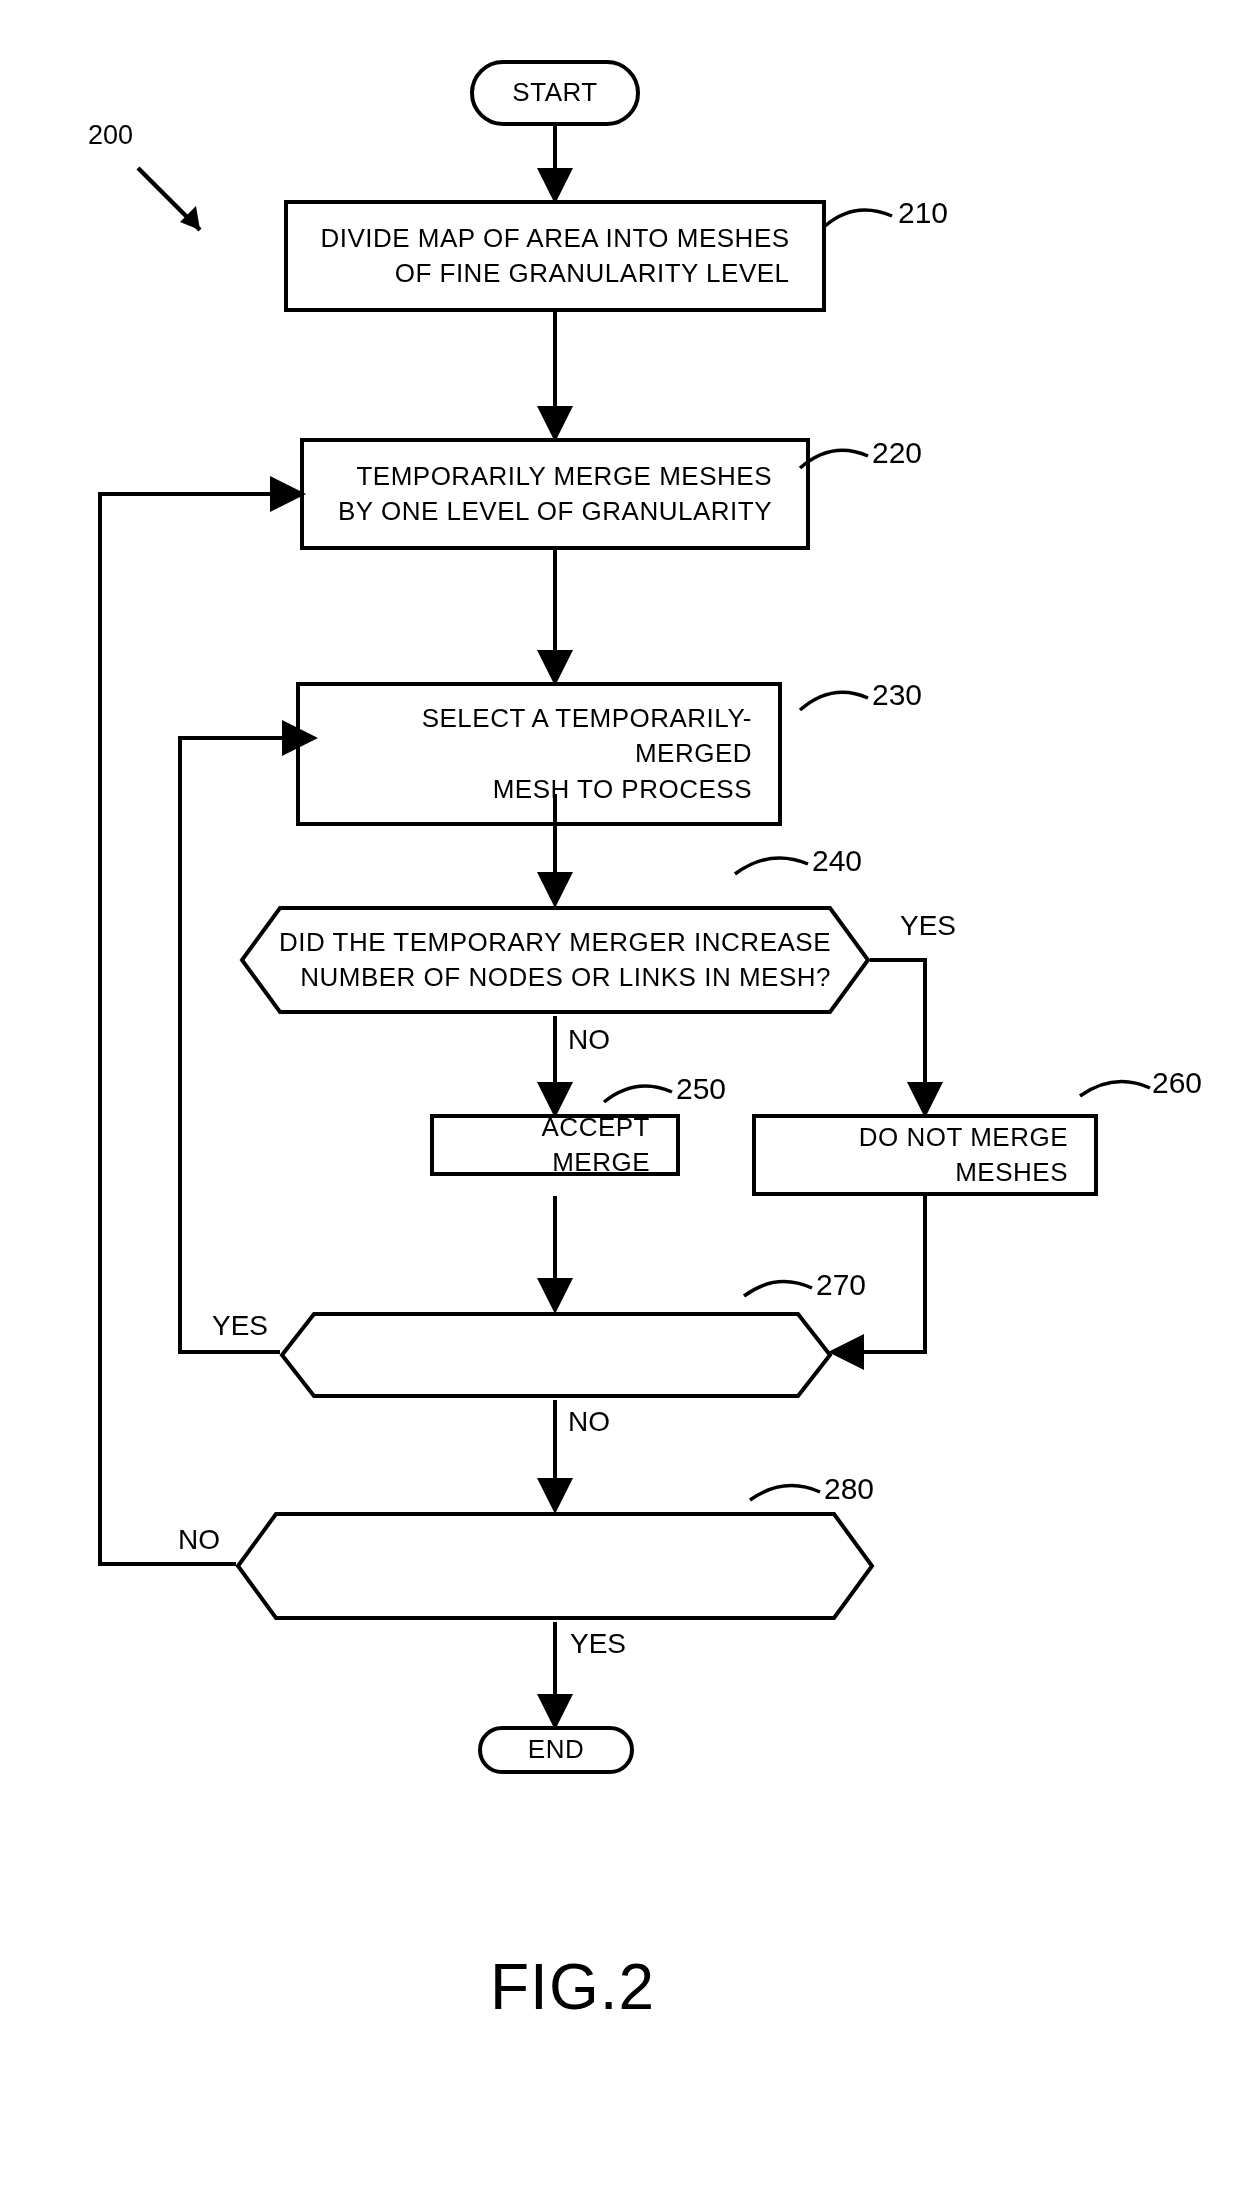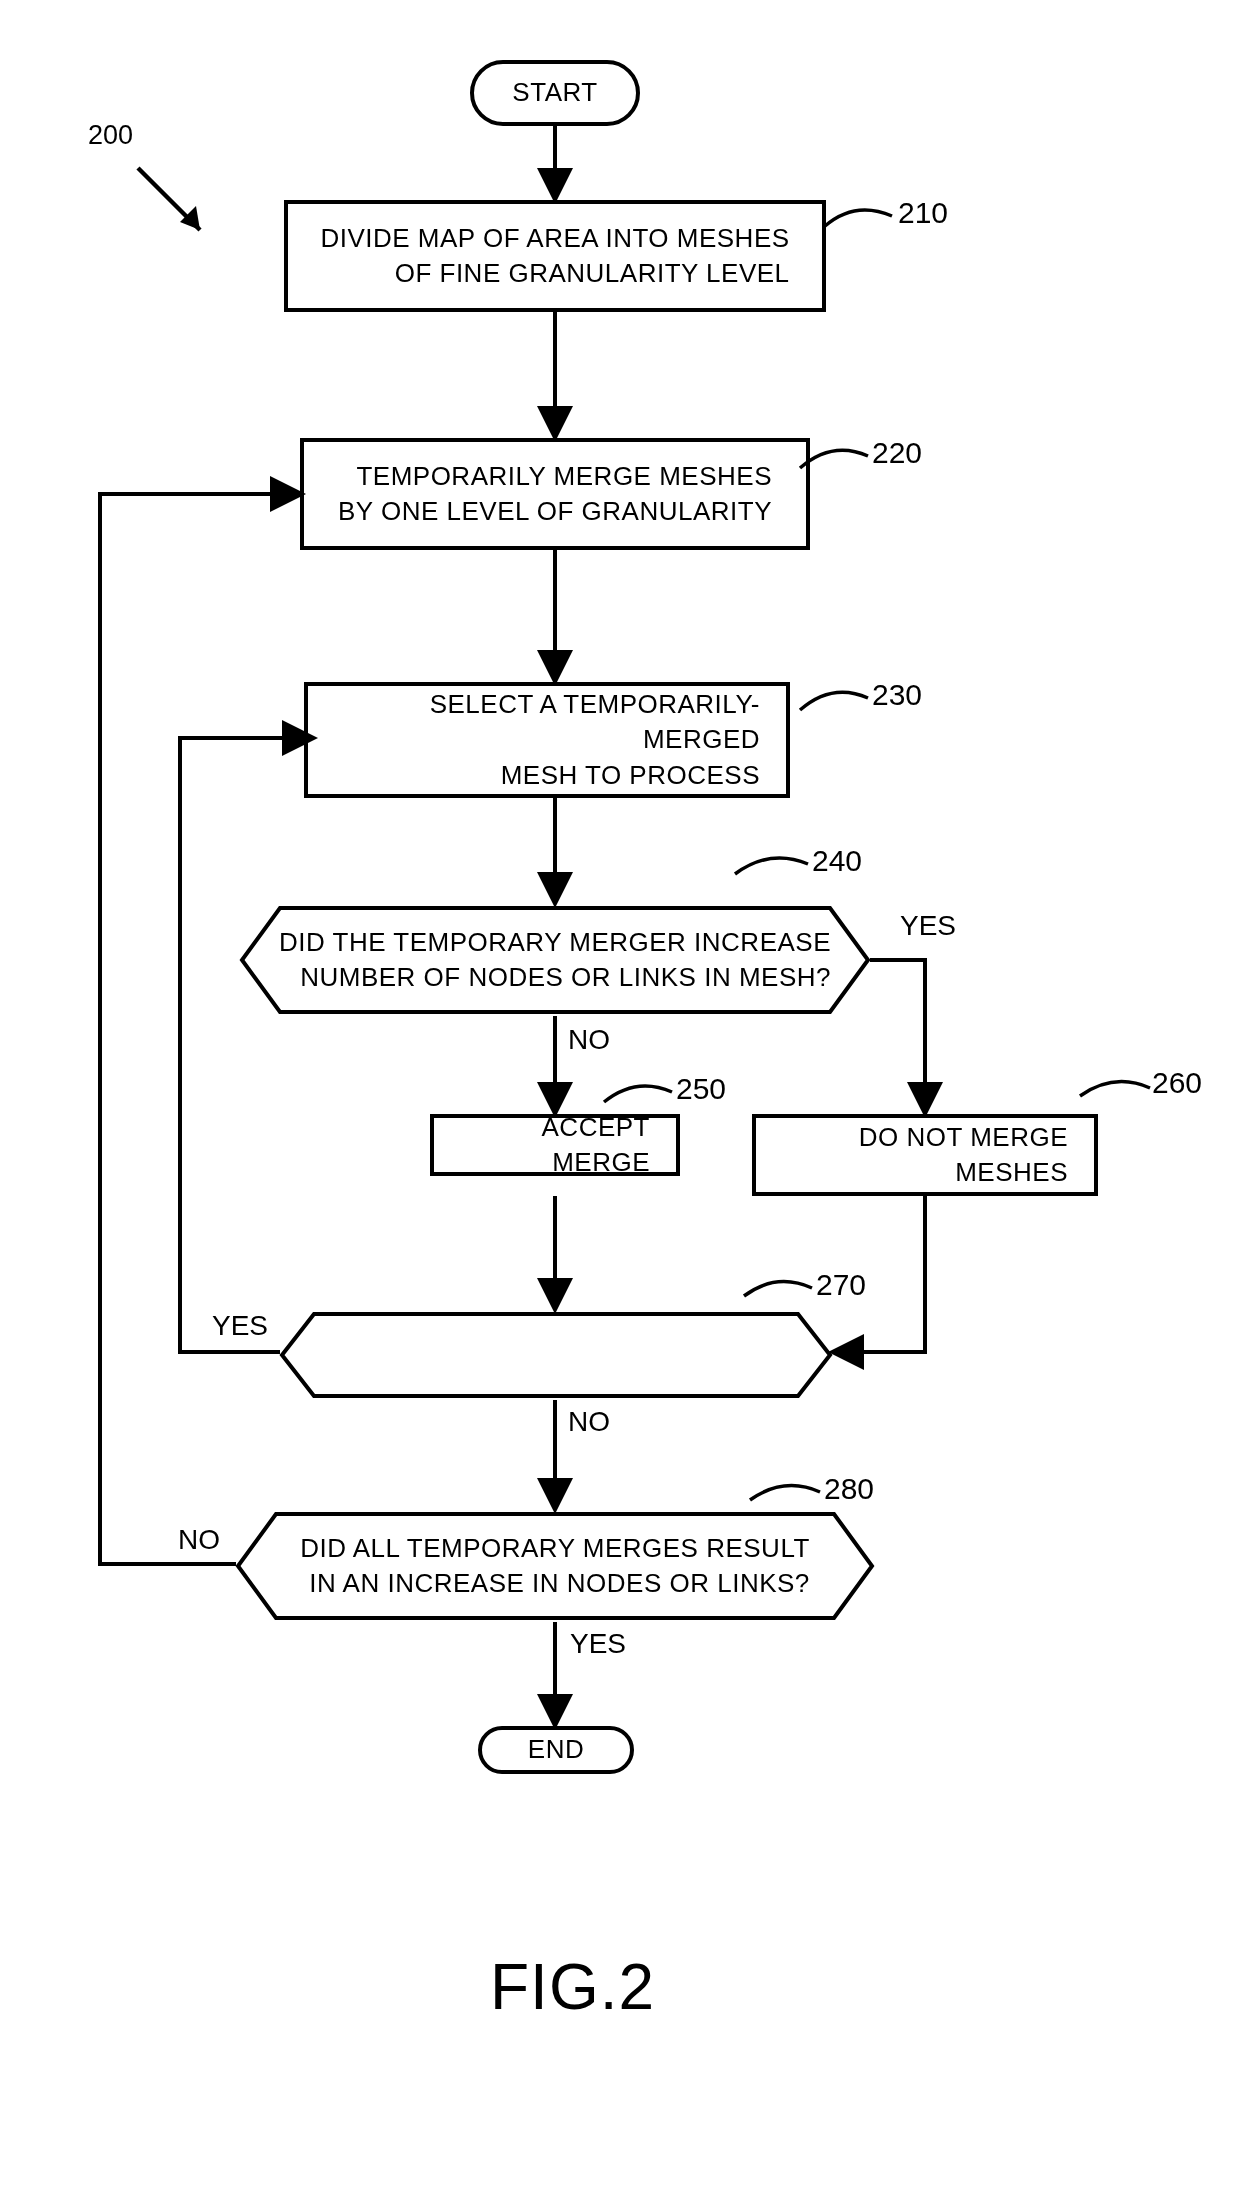--- a/index.html
+++ b/index.html
@@ -126,21 +126,21 @@
 OF FINE GRANULARITY LEVEL</span>
 </div>
 <div class="label" style="left:898px; top:196px;">210</div>
 
 <div class="box" style="left:300px; top:438px; width:510px; height:112px;">
   <span style="white-space:pre-line;">TEMPORARILY MERGE MESHES
 BY ONE LEVEL OF GRANULARITY</span>
 </div>
 <div class="label" style="left:872px; top:436px;">220</div>
 
-<div class="box" style="left:304px; top:682px; width:486px; height:116px;">
+<div class="box" style="left:296px; top:682px; width:486px; height:144px;">
   <span style="white-space:pre-line;">SELECT A TEMPORARILY-MERGED
 MESH TO PROCESS</span>
 </div>
 <div class="label" style="left:872px; top:678px;">230</div>
 
 <div class="hex" style="left:238px; top:904px; width:634px; height:112px;">
   <svg viewBox="0 0 634 112" preserveAspectRatio="none">
     <polygon points="42,4 592,4 630,56 592,108 42,108 4,56" fill="none" stroke="#000" stroke-width="4"></polygon>
   </svg>
   <span class="t" style="white-space:pre-line;">DID THE TEMPORARY MERGER INCREASE
@@ -166,22 +166,20 @@
   </svg>
 </div>
 <div class="label" style="left:816px; top:1268px;">270</div>
 <div class="edge-label" style="left:212px; top:1310px;">YES</div>
 <div class="edge-label" style="left:568px; top:1406px;">NO</div>
 
 <div class="hex" style="left:234px; top:1510px; width:642px; height:112px;">
   <svg viewBox="0 0 642 112" preserveAspectRatio="none">
     <polygon points="42,4 600,4 638,56 600,108 42,108 4,56" fill="none" stroke="#000" stroke-width="4"></polygon>
   </svg>
-  <span class="t" style="white-space:pre-line;">DID ALL TEMPORARY MERGES RESULT
-IN AN INCREASE IN NODES OR LINKS?</span>
 </div>
 <div class="label" style="left:824px; top:1472px;">280</div>
 <div class="edge-label" style="left:178px; top:1524px;">NO</div>
 <div class="edge-label" style="left:570px; top:1628px;">YES</div>
 
 <div class="pill" style="left:478px; top:1726px; width:156px; height:48px;">
   <span>END</span>
 </div>
 
 <div class="figlbl" style="left:490px; top:1950px;">FIG.2</div>

